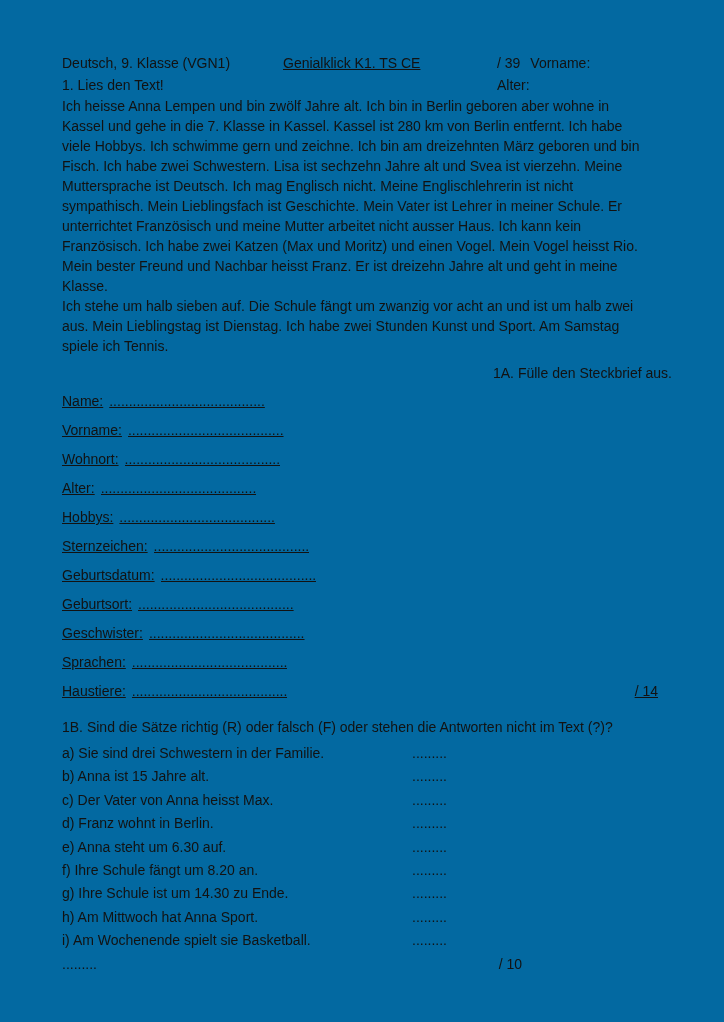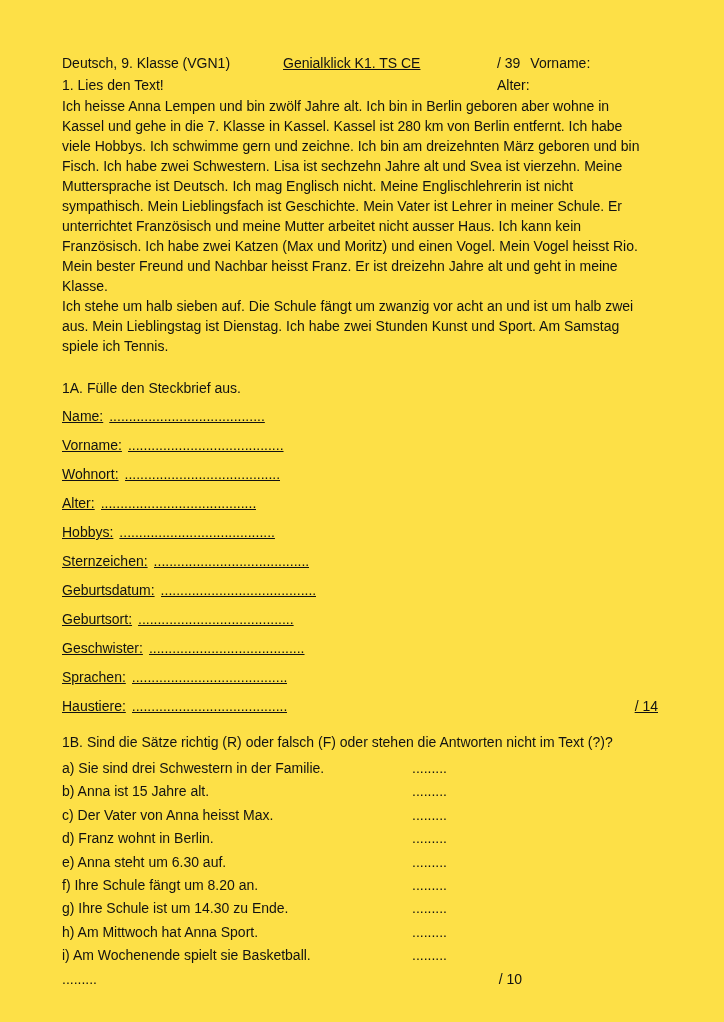--- a/index.html
+++ b/index.html
@@ -1,20 +1,20 @@
 <!DOCTYPE html>
 <html lang="de"><head>
 <meta charset="utf-8">
 <style>
   html, body { margin: 0; padding: 0; background: #ffffff; }
   .page {
     position: relative;
     width: 724px;
     height: 1022px;
-    background: #fde047;
+    background: #0369a1;
     color: #121212;
     font-family: "Liberation Sans", sans-serif;
     font-size: 14px;
     box-sizing: border-box;
     padding: 52px 52px 0 62px;
     overflow: hidden;
   }
 
   
   .hdr-row {
@@ -27,21 +27,21 @@
   .hdr-right { display: flex; gap: 10px; align-items: baseline; }
 
   
   .reading {
     margin-top: 0;
     line-height: 20px;
     white-space: pre-line;
   }
 
   
-  .h1a { margin-top: 22px; line-height: 20px; }
+  .h1a { margin-top: 7px; line-height: 20px; text-align: right; }
   .steckbrief { margin-top: 10px; text-decoration: underline; }
   .frow { height: 29px; display: flex; align-items: baseline; }
   .dots { margin-left: 6px; white-space: nowrap; overflow: hidden; }
   .spacer { flex: 1 1 auto; }
   .score-14 { padding-right: 14px; }
 
   
   .h1b { margin-top: 5px; line-height: 21px; }
   .items { margin-top: 7px; }
   .irow {

